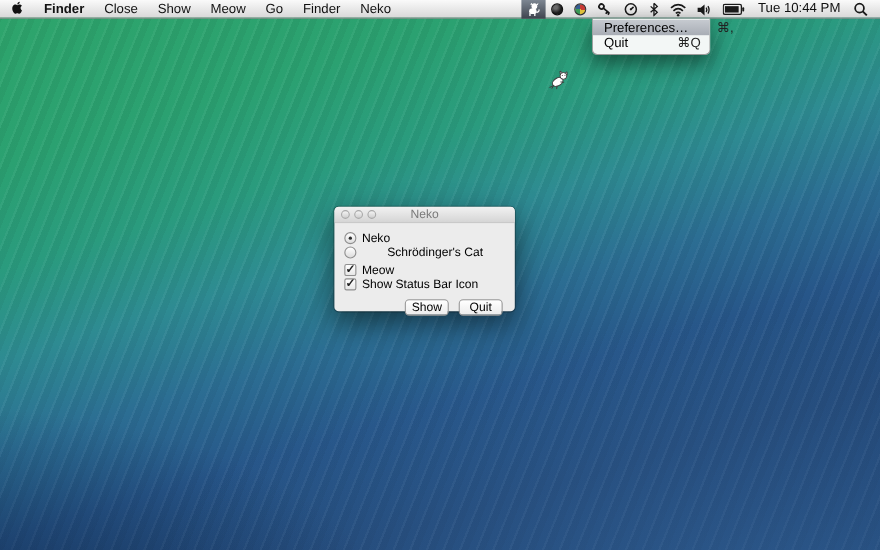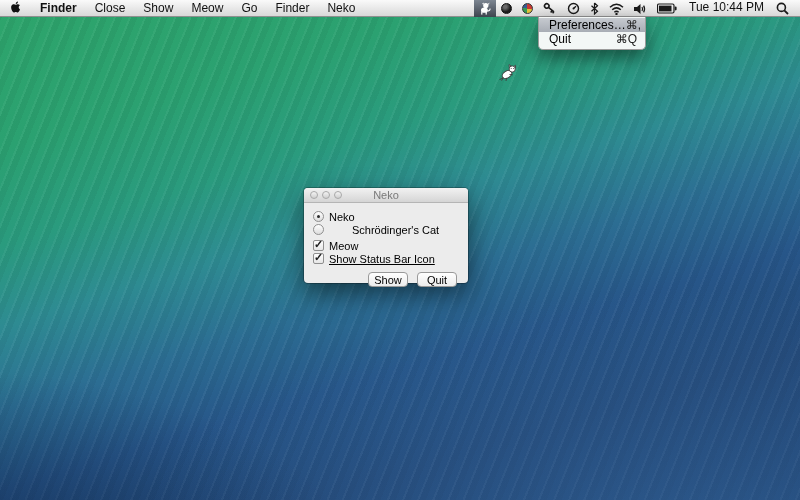--- a/index.html
+++ b/index.html
@@ -46,21 +46,21 @@
   
   #statusmenu {
     position:absolute; left:538px; top:17px; width:108px; z-index:40;
     background:rgba(250,250,250,.97);
     border:1px solid #9b9b9b; border-top:none;
     border-radius:0 0 5px 5px;
     box-shadow:0 8px 18px rgba(0,0,0,.45);
     padding:1px 0 3px 0;
     font-size:12px;
   }
-  .menu-row { height:14px; display:flex; align-items:flex-start; padding:0 8px 0 10px; color:#000; }
+  .menu-row { height:14px; display:flex; align-items:flex-start; padding:0 8px 0 10px; color:#000;gap:26px; }
   .menu-row .shortcut { margin-left:auto; color:#222; }
   .menu-row.highlight { background:linear-gradient(#c6cad0, #a8adb5); }
 
   
   #neko-window {
     position:absolute; left:304px; top:188px; width:164px; height:95px;
     background:#ececec; border-radius:4px;
     box-shadow:0 10px 26px rgba(0,0,0,.5), 0 0 0 1px rgba(0,0,0,.25);
     z-index:20; font-size:11px; color:#000;
   }
@@ -255,21 +255,21 @@
       <span class="ctl-label">Neko</span>
     </div>
     <div class="ctl-row" style="top:35px;gap:28px;">
       <span class="radio"></span>
       <span class="ctl-label">Schrödinger's Cat</span>
     </div>
     <div class="ctl-row" style="top:51px;justify-content:flex-end;">
       <span class="checkbox checked"></span>
       <span class="ctl-label">Meow</span>
     </div>
-    <div class="ctl-row" style="top:64px;text-decoration:underline;">
+    <div class="ctl-row" style="top:64px;">
       <span class="checkbox checked"></span>
       <span class="ctl-label">Show Status Bar Icon</span>
     </div>
 
     <div class="push-btn" style="right:60px;">Show</div>
     <div class="push-btn" style="right:11px;">Quit</div>
   </div>
 
 </div>
 

